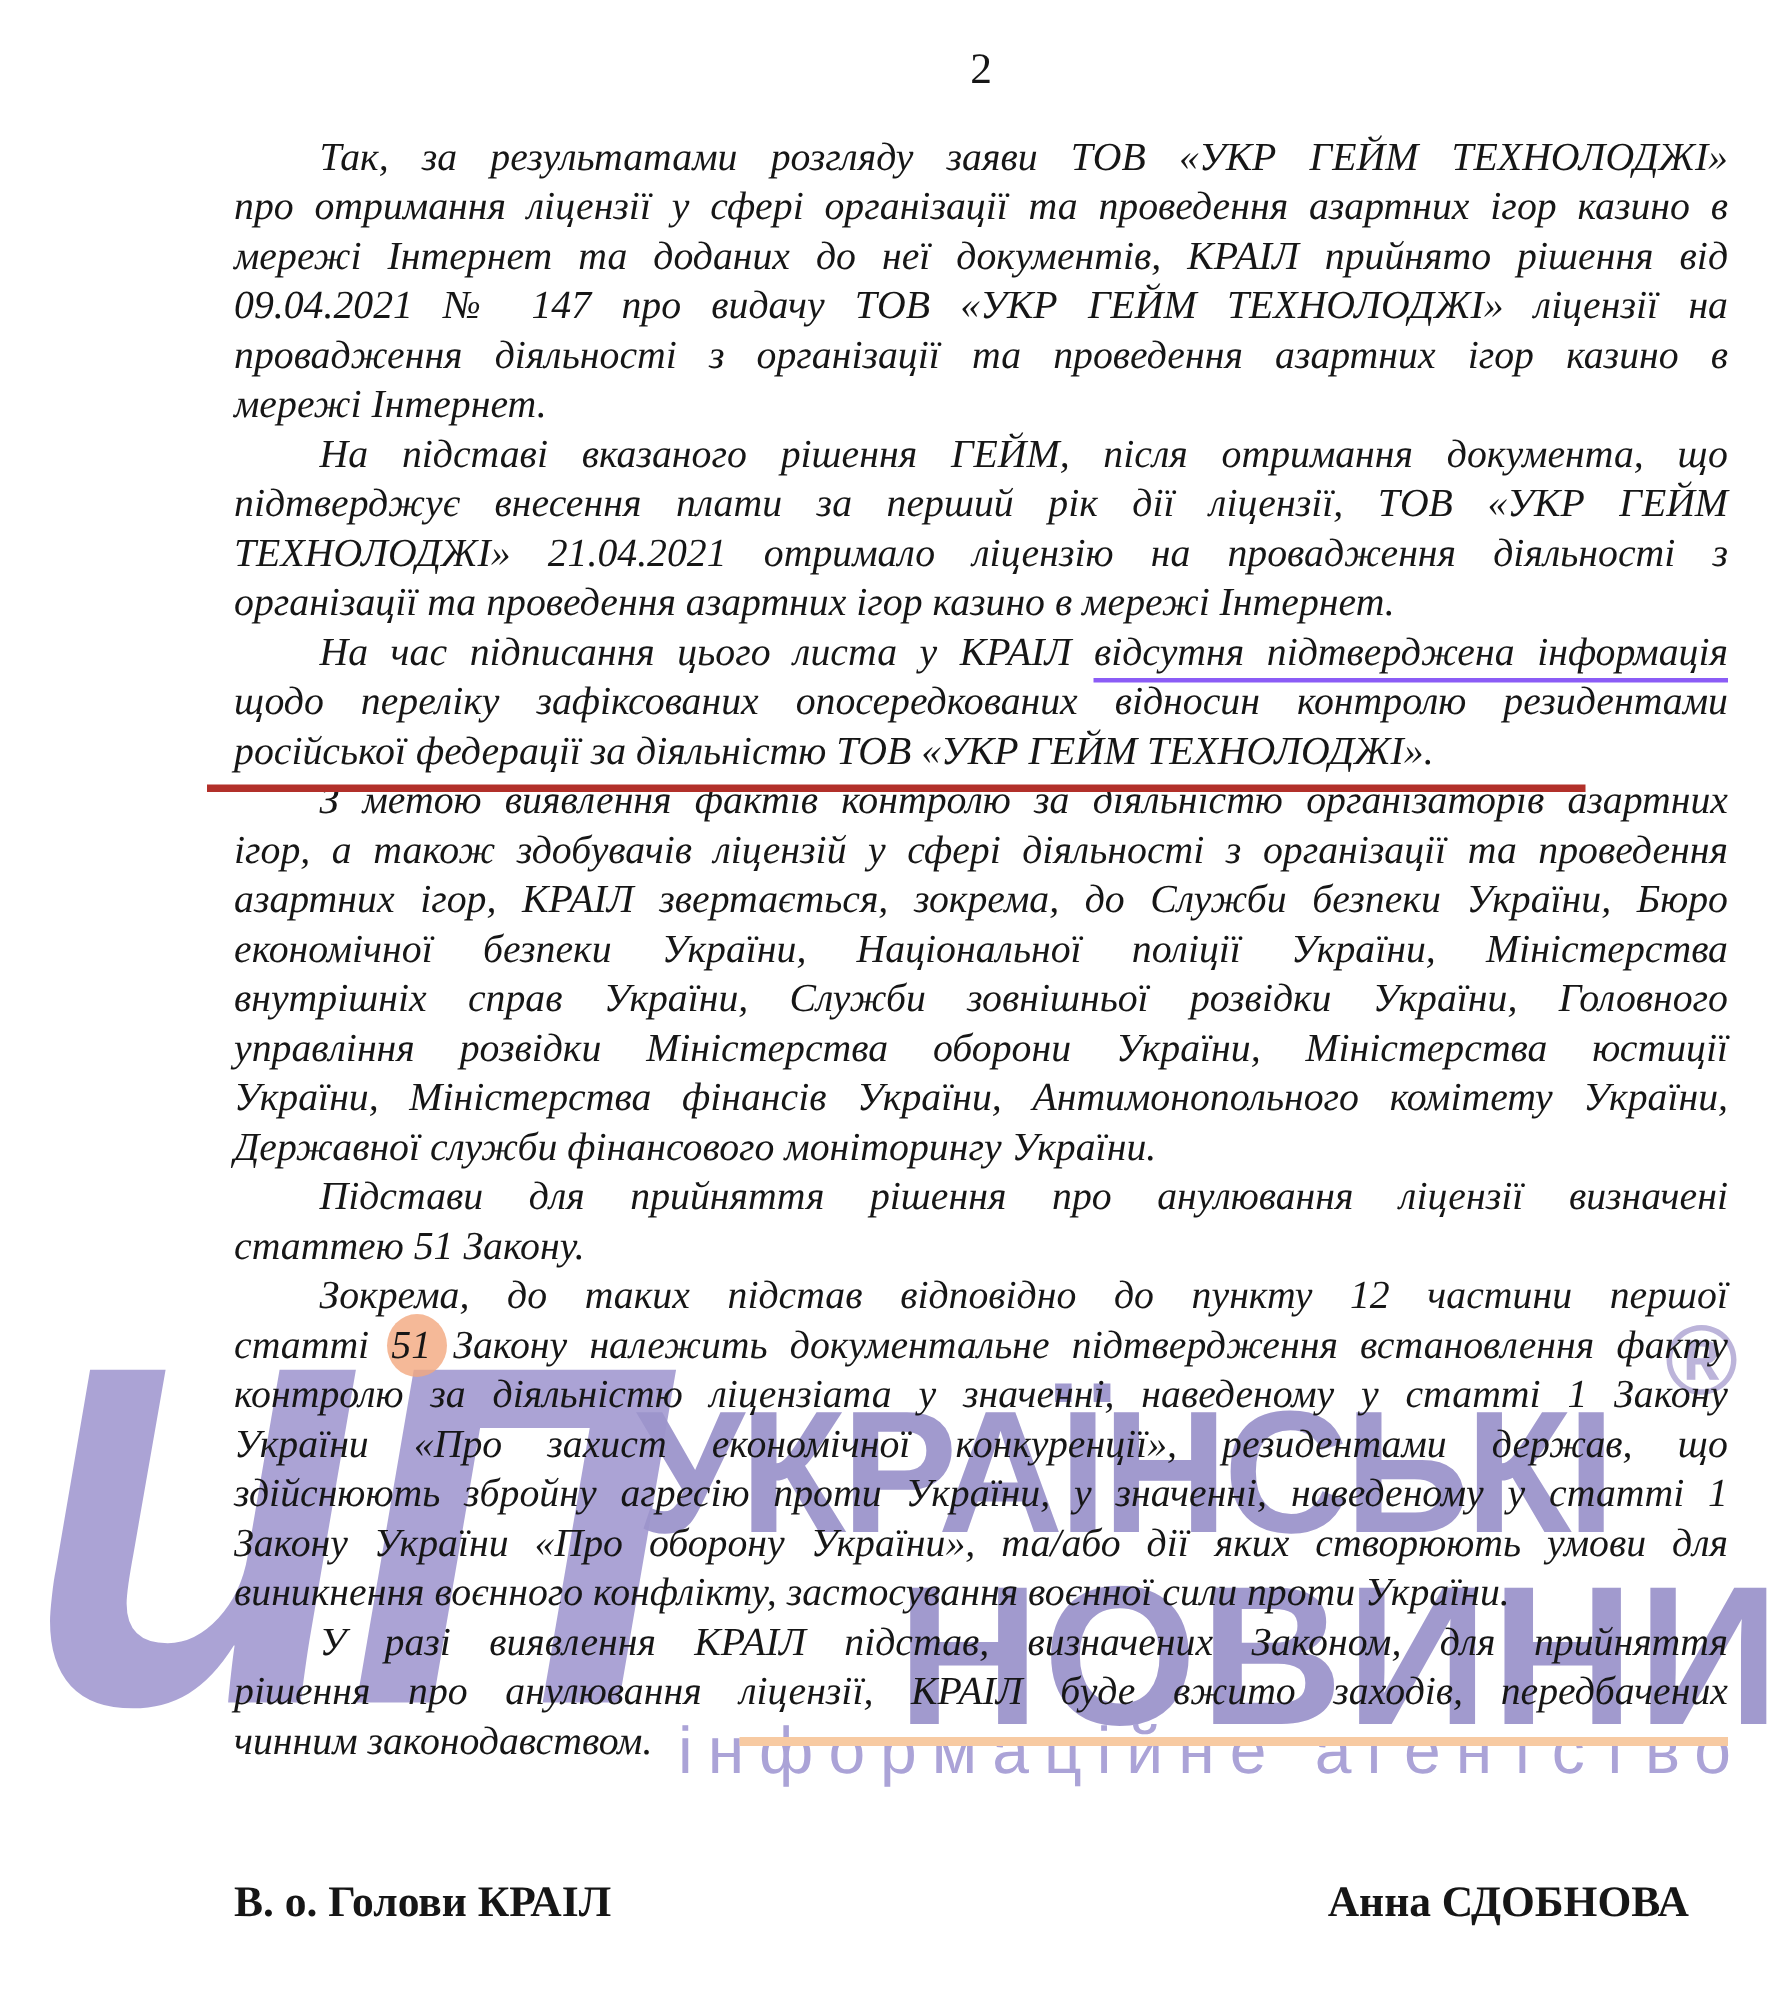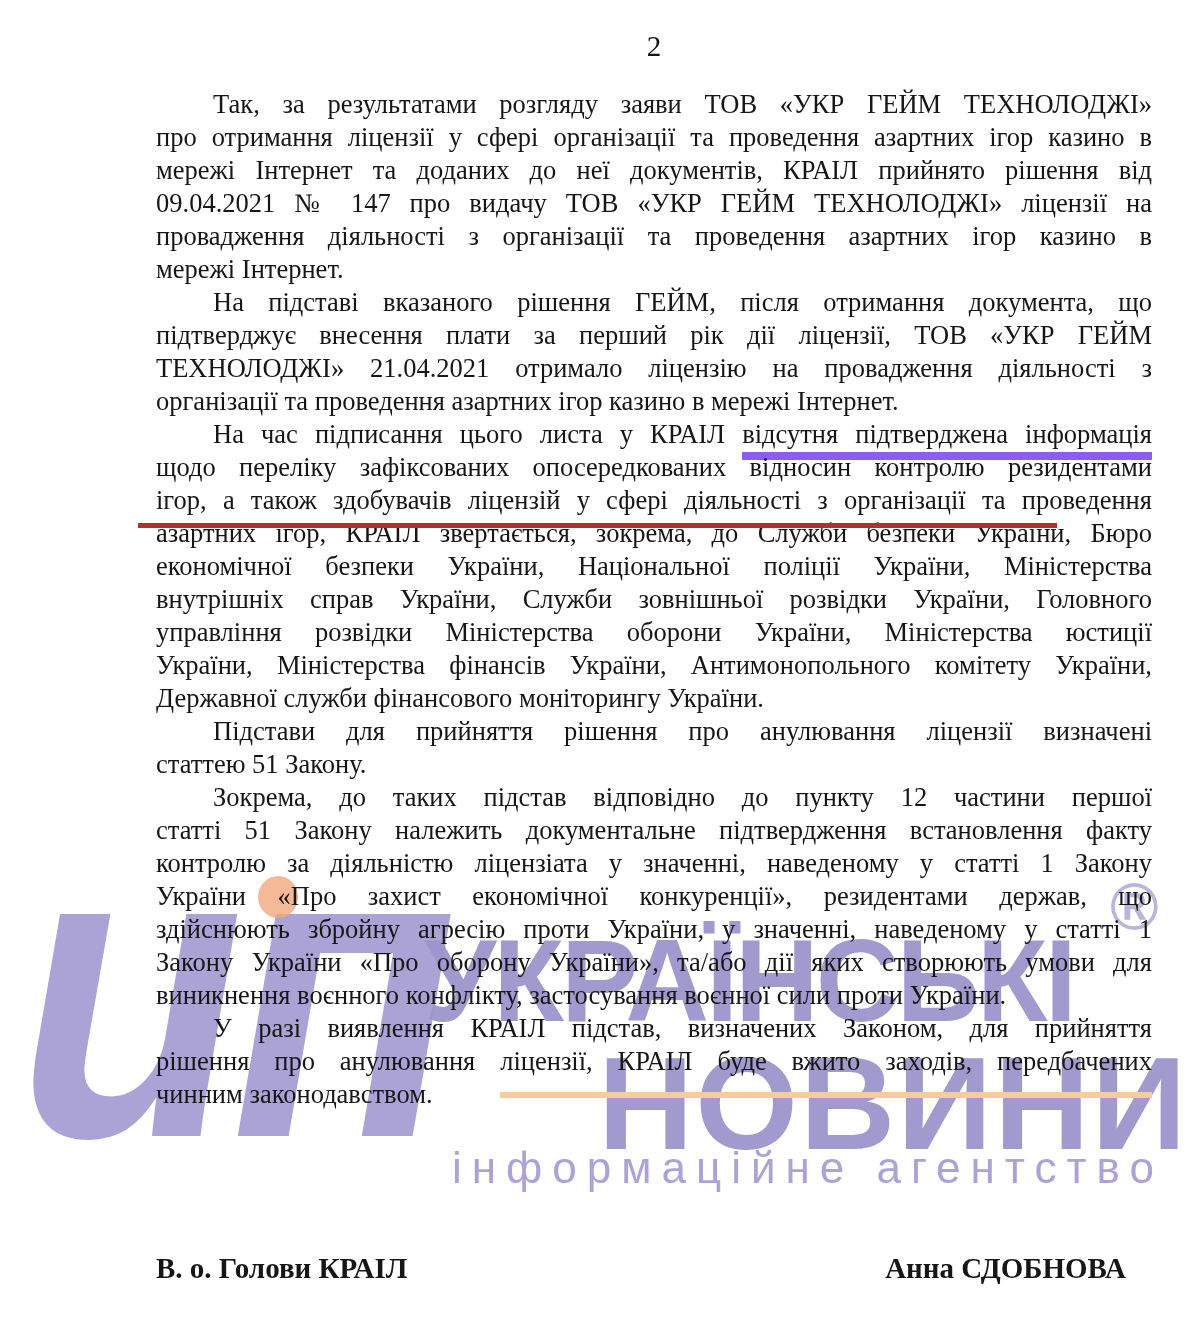--- a/index.html
+++ b/index.html
@@ -37,24 +37,24 @@
   
   .content{position:absolute;inset:0;z-index:2;color:#161616;}
   .page-number{
     position:absolute;top:30px;left:156px;width:996px;text-align:center;
     font-size:29px;line-height:32px;
   }
   .body-block{
     position:absolute;left:156px;top:88px;width:996px;
     font-size:26.5px;line-height:33px;
   }
-  .ln{text-align:justify;text-align-last:justify;height:33px;}
+  .ln{text-align:justify;text-align-last:justify;height:33px;font-style:italic;}
   .ln.last{text-align-last:left;}
   .ln.ind{text-indent:57px;}
-  .ul-red{border-bottom:8px solid #8b5cf6;padding-bottom:3px;}
+  .ul-red{border-bottom:3px solid #8b5cf6;padding-bottom:3px;}
   .ul-orange{border-bottom:6px solid #f7caa2;padding-bottom:16px;}
   .red-line-abs{
     position:absolute;left:138px;top:523px;width:919px;height:5px;
     background:#b2302a;z-index:3;
   }
   .signature-row{
     position:absolute;left:156px;top:1252px;width:996px;
     display:flex;justify-content:space-between;align-items:baseline;
     font-weight:bold;font-size:29px;line-height:33px;
   }
@@ -88,21 +88,23 @@
       <div class="ln">провадження діяльності з організації та проведення азартних ігор казино в</div>
       <div class="ln last">мережі Інтернет.</div>
 
       <div class="ln ind">На підставі вказаного рішення ГЕЙМ, після отримання документа, що</div>
       <div class="ln">підтверджує внесення плати за перший рік дії ліцензії, ТОВ «УКР ГЕЙМ</div>
       <div class="ln">ТЕХНОЛОДЖІ» 21.04.2021 отримало ліцензію на провадження діяльності з</div>
       <div class="ln last">організації та проведення азартних ігор казино в мережі Інтернет.</div>
 
       <div class="ln ind"><span>На час підписання цього листа у КРАІЛ</span> <span class="ul-red">відсутня підтверджена інформація</span></div>
       <div class="ln">щодо переліку зафіксованих опосередкованих відносин контролю резидентами</div>
+      <div class="ln last">російської федерації за діяльністю ТОВ «УКР ГЕЙМ ТЕХНОЛОДЖІ».</div>
 
+      <div class="ln ind">З метою виявлення фактів контролю за діяльністю організаторів азартних</div>
       <div class="ln">ігор, а також здобувачів ліцензій у сфері діяльності з організації та проведення</div>
       <div class="ln">азартних ігор, КРАІЛ звертається, зокрема, до Служби безпеки України, Бюро</div>
       <div class="ln">економічної безпеки України, Національної поліції України, Міністерства</div>
       <div class="ln">внутрішніх справ України, Служби зовнішньої розвідки України, Головного</div>
       <div class="ln">управління розвідки Міністерства оборони України, Міністерства юстиції</div>
       <div class="ln">України, Міністерства фінансів України, Антимонопольного комітету України,</div>
       <div class="ln last">Державної служби фінансового моніторингу України.</div>
 
       <div class="ln ind">Підстави для прийняття рішення про анулювання ліцензії визначені</div>
       <div class="ln last">статтею 51 Закону.</div>

